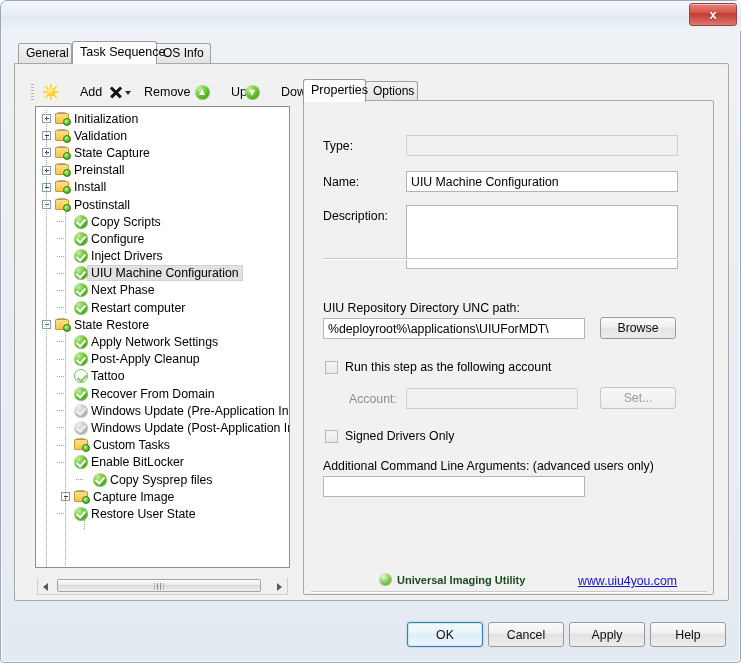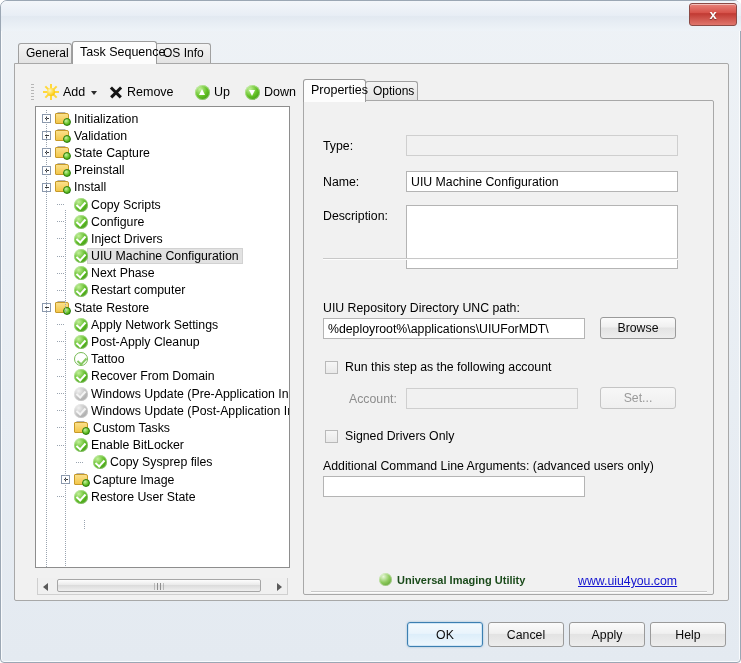--- a/index.html
+++ b/index.html
@@ -115,20 +115,21 @@
   }
   .tb-item {
     position: absolute;
     top: 0;
     height: 26px;
     display: flex;
     align-items: center;
     cursor: pointer;
     white-space: nowrap;
     font-size: 12.5px;
+    gap: 17px;
   }
   .grip-dots {
     position: absolute;
     left: 4px; top: 5px;
     width: 3px; height: 16px;
     background-image: repeating-linear-gradient(180deg,#b6b6b6 0 1px, transparent 1px 3px);
   }
   .tb-label { margin-left: 4px; }
   
   .ico-add {
@@ -561,20 +562,29 @@
         <div class="node">
           <span class="expander plus" style="left: 6px; top: 4px;"></span>
           <span class="ico-folder" style="margin-left: 19px;">
             <span class="pg"></span>
             <span class="bk"></span>
             <span class="bd"></span>
           </span>
           <span class="lbl">Install</span>
         </div>
         <div class="node">
+          <span class="expander" style="left: 6px; top: 4px;"></span>
+          <span class="ico-folder" style="margin-left: 19px;">
+            <span class="pg"></span>
+            <span class="bk"></span>
+            <span class="bd"></span>
+          </span>
+          <span class="lbl">Postinstall</span>
+        </div>
+        <div class="node">
           <span class="hline" style="left: 21px; top: 8px; width: 8px;"></span>
           <span class="ico-check" style="margin-left: 38px;"></span>
           <span class="lbl">Copy Scripts</span>
         </div>
         <div class="node">
           <span class="hline" style="left: 21px; top: 8px; width: 8px;"></span>
           <span class="ico-check" style="margin-left: 38px;"></span>
           <span class="lbl">Configure</span>
         </div>
         <div class="node">

